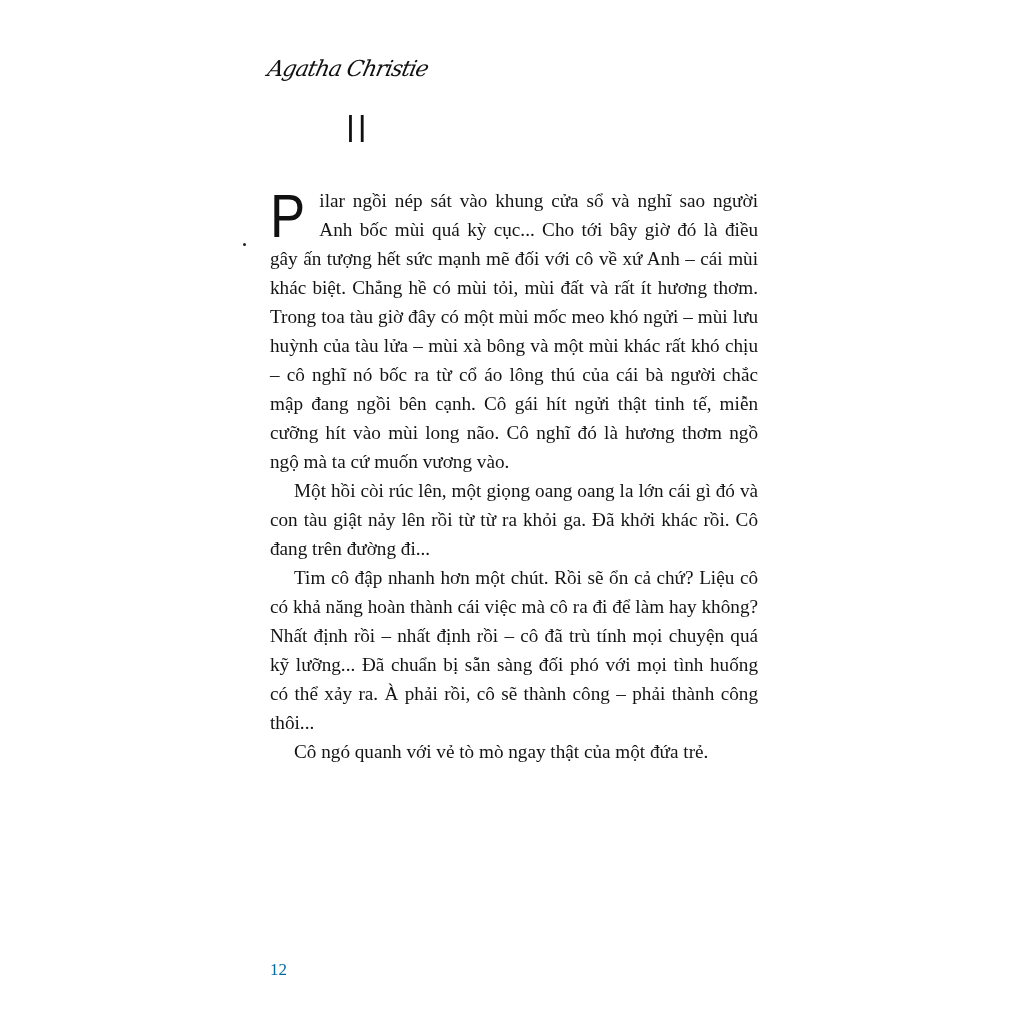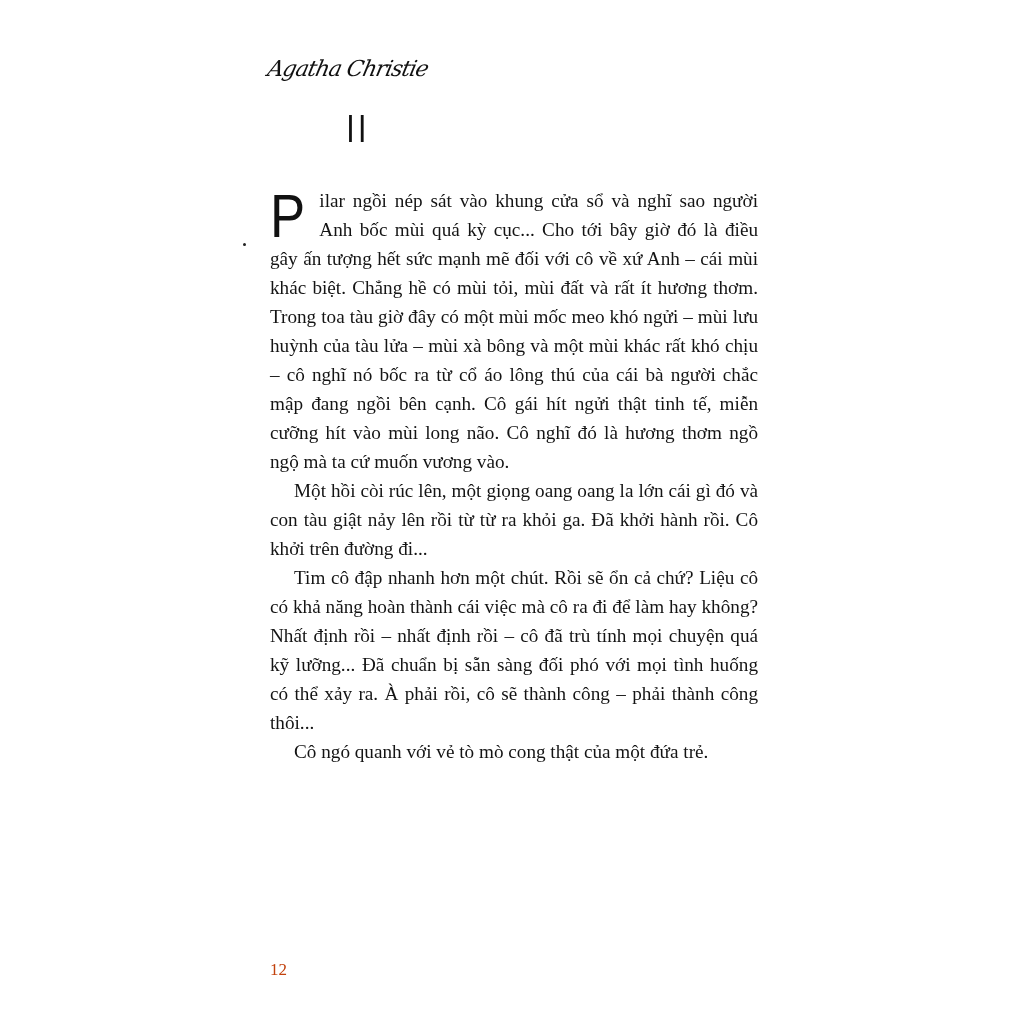--- a/index.html
+++ b/index.html
@@ -24,32 +24,32 @@
   .body-text p { margin: 0; text-indent: 24px; text-align: justify; text-align-last: left; }
   .body-text p.first { text-indent: 0; }
   .dropcap {
     float: left; font-family: "Liberation Sans", sans-serif; font-size: 62px;
     line-height: 48px; height: 50px; margin: 6px 8px 0 0; color: #111;
     transform: scaleX(0.85); transform-origin: left;
   }
   .dot { position: absolute; left: 243px; top: 243px; width: 3px; height: 3px; border-radius: 50%; background: #222; }
   .pagenum {
     position: absolute; left: 270px; top: 960px;
-    font-family: "Liberation Serif", serif; font-size: 17px; color: #c2410c;
+    font-family: "Liberation Serif", serif; font-size: 17px; color: #0369a1;
   }
 </style>
 </head>
 <body>
 
 <div class="page">
   <div class="signature">Agatha Christie</div>
   <div class="chapter">II</div>
   <div class="dot"></div>
 
   <div class="body-text">
     <p class="first"><span class="dropcap">P</span><span>ilar ngồi nép sát vào khung cửa sổ và nghĩ sao người Anh bốc mùi quá kỳ cục... Cho tới bây giờ đó là điều gây ấn tượng hết sức mạnh mẽ đối với cô về xứ Anh – cái mùi khác biệt. Chẳng hề có mùi tỏi, mùi đất và rất ít hương thơm. Trong toa tàu giờ đây có một mùi mốc meo khó ngửi – mùi lưu huỳnh của tàu lửa – mùi xà bông và một mùi khác rất khó chịu – cô nghĩ nó bốc ra từ cổ áo lông thú của cái bà người chắc mập đang ngồi bên cạnh. Cô gái hít ngửi thật tinh tế, miễn cưỡng hít vào mùi long não. Cô nghĩ đó là hương thơm ngồ ngộ mà ta cứ muốn vương vào.</span></p>
-    <p>Một hồi còi rúc lên, một giọng oang oang la lớn cái gì đó và con tàu giật nảy lên rồi từ từ ra khỏi ga. Đã khởi hành rồi. Cô khởi trên đường đi...</p>
+    <p>Một hồi còi rúc lên, một giọng oang oang la lớn cái gì đó và con tàu giật nảy lên rồi từ từ ra khỏi ga. Đã khởi khác rồi. Cô đang trên đường đi...</p>
     <p>Tim cô đập nhanh hơn một chút. Rồi sẽ ổn cả chứ? Liệu cô có khả năng hoàn thành cái việc mà cô ra đi để làm hay không? Nhất định rồi – nhất định rồi – cô đã trù tính mọi chuyện quá kỹ lưỡng... Đã chuẩn bị sẵn sàng đối phó với mọi tình huống có thể xảy ra. À phải rồi, cô sẽ thành công – phải thành công thôi...</p>
-    <p>Cô ngó quanh với vẻ tò mò cong thật của một đứa trẻ.</p>
+    <p>Cô ngó quanh với vẻ tò mò ngay thật của một đứa trẻ.</p>
   </div>
 
   <div class="pagenum">12</div>
 </div>
 
 </body></html>

